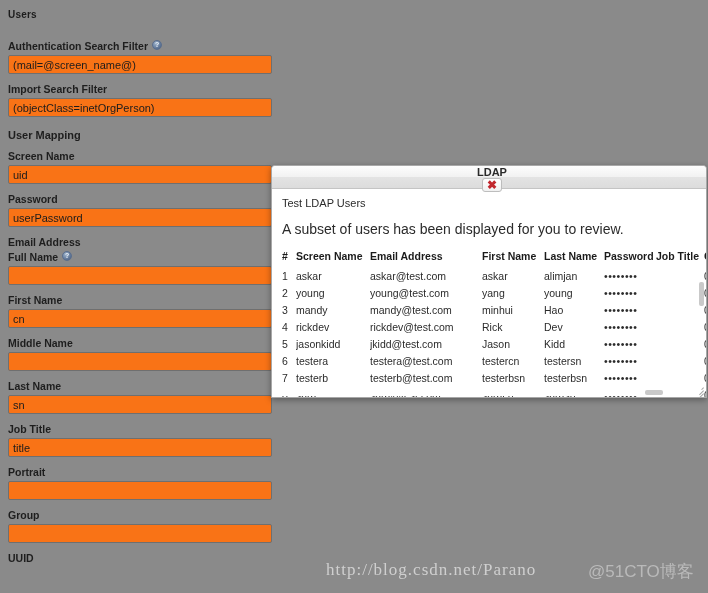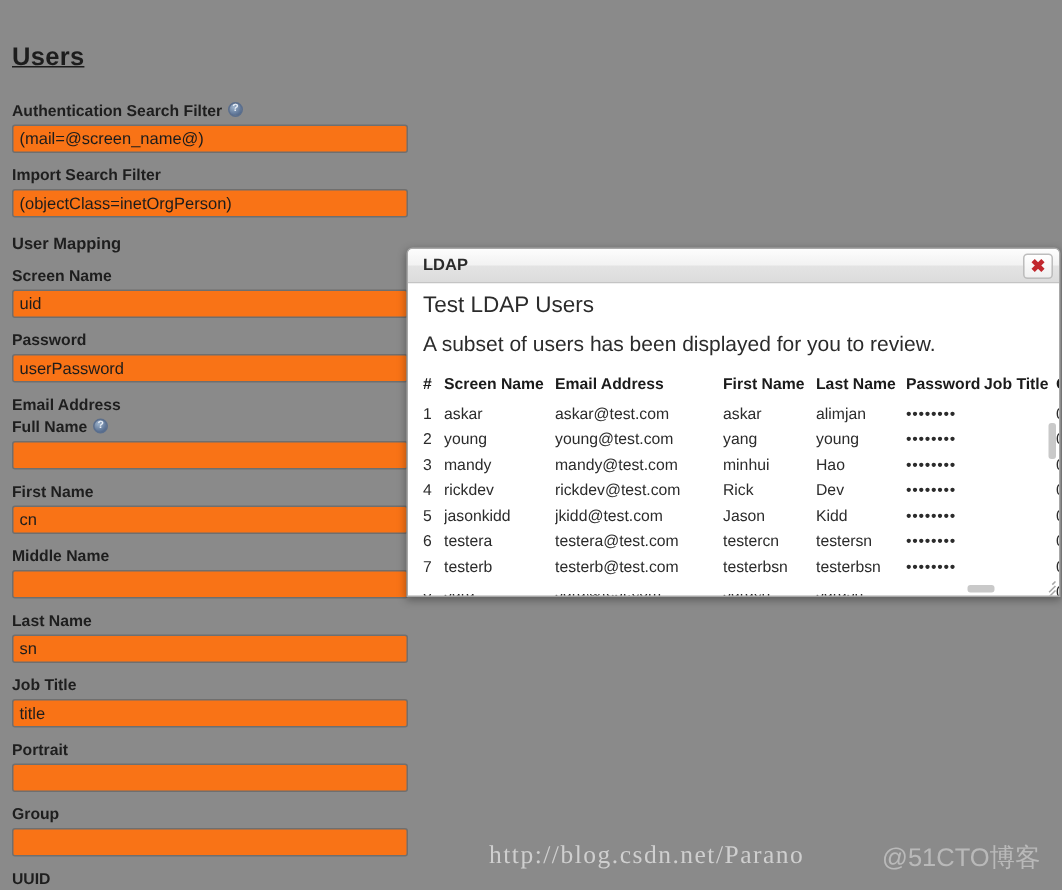--- a/index.html
+++ b/index.html
@@ -18,26 +18,25 @@
 
   
   #form-panel {
     position: absolute;
     left: 0; top: 0;
     width: 280px;
     padding: 8px;
     box-sizing: border-box;
   }
   .page-title {
-    font-size: 17px;
+    font-size: 10px;
     font-weight: bold;
     color: #1d1d1d;
-    margin: 20px 0 20px 0;
+    margin: 1px 0 20px 0;
     letter-spacing: 0.2px;
-    text-decoration: underline;
   }
   .field-label {
     font-size: 10.5px;
     font-weight: bold;
     color: #1e1e1e;
     margin: 0 0 3px 0;
     display: flex;
     align-items: flex-start;
     gap: 4px;
     line-height: 12px;
@@ -102,20 +101,21 @@
   .dialog-titlebar {
     height: 23px;
     background: linear-gradient(to bottom, #fdfdfd 0%, #f2f2f2 48%, #e3e3e3 52%, #dcdcdc 100%);
     border-bottom: 1px solid #c4c4c4;
     border-radius: 3px 3px 0 0;
     display: flex;
     align-items: center;
     justify-content: space-between;
     padding: 0 4px 0 10px;
     box-sizing: border-box;
+    flex-direction: column;
   }
   .dialog-title {
     font-size: 11px;
     font-weight: bold;
     color: #2a2a2a;
     line-height: 12px;
   }
   .close-button {
     width: 20px; height: 17px;
     border: 1px solid #bdbdbd;
@@ -136,21 +136,21 @@
   }
 
   .dialog-body {
     position: relative;
     padding: 8px 10px 0 10px;
     box-sizing: border-box;
     height: 209px;
     overflow: hidden;
   }
   .dialog-heading {
-    font-size: 15px;
+    font-size: 11px;
     color: #2b2b2b;
     margin: 0 0 13px 0;
     line-height: 13px;
   }
   .dialog-subtext {
     font-size: 14px;
     color: #2b2b2b;
     margin: 0 0 14px 0;
     line-height: 13px;
   }

